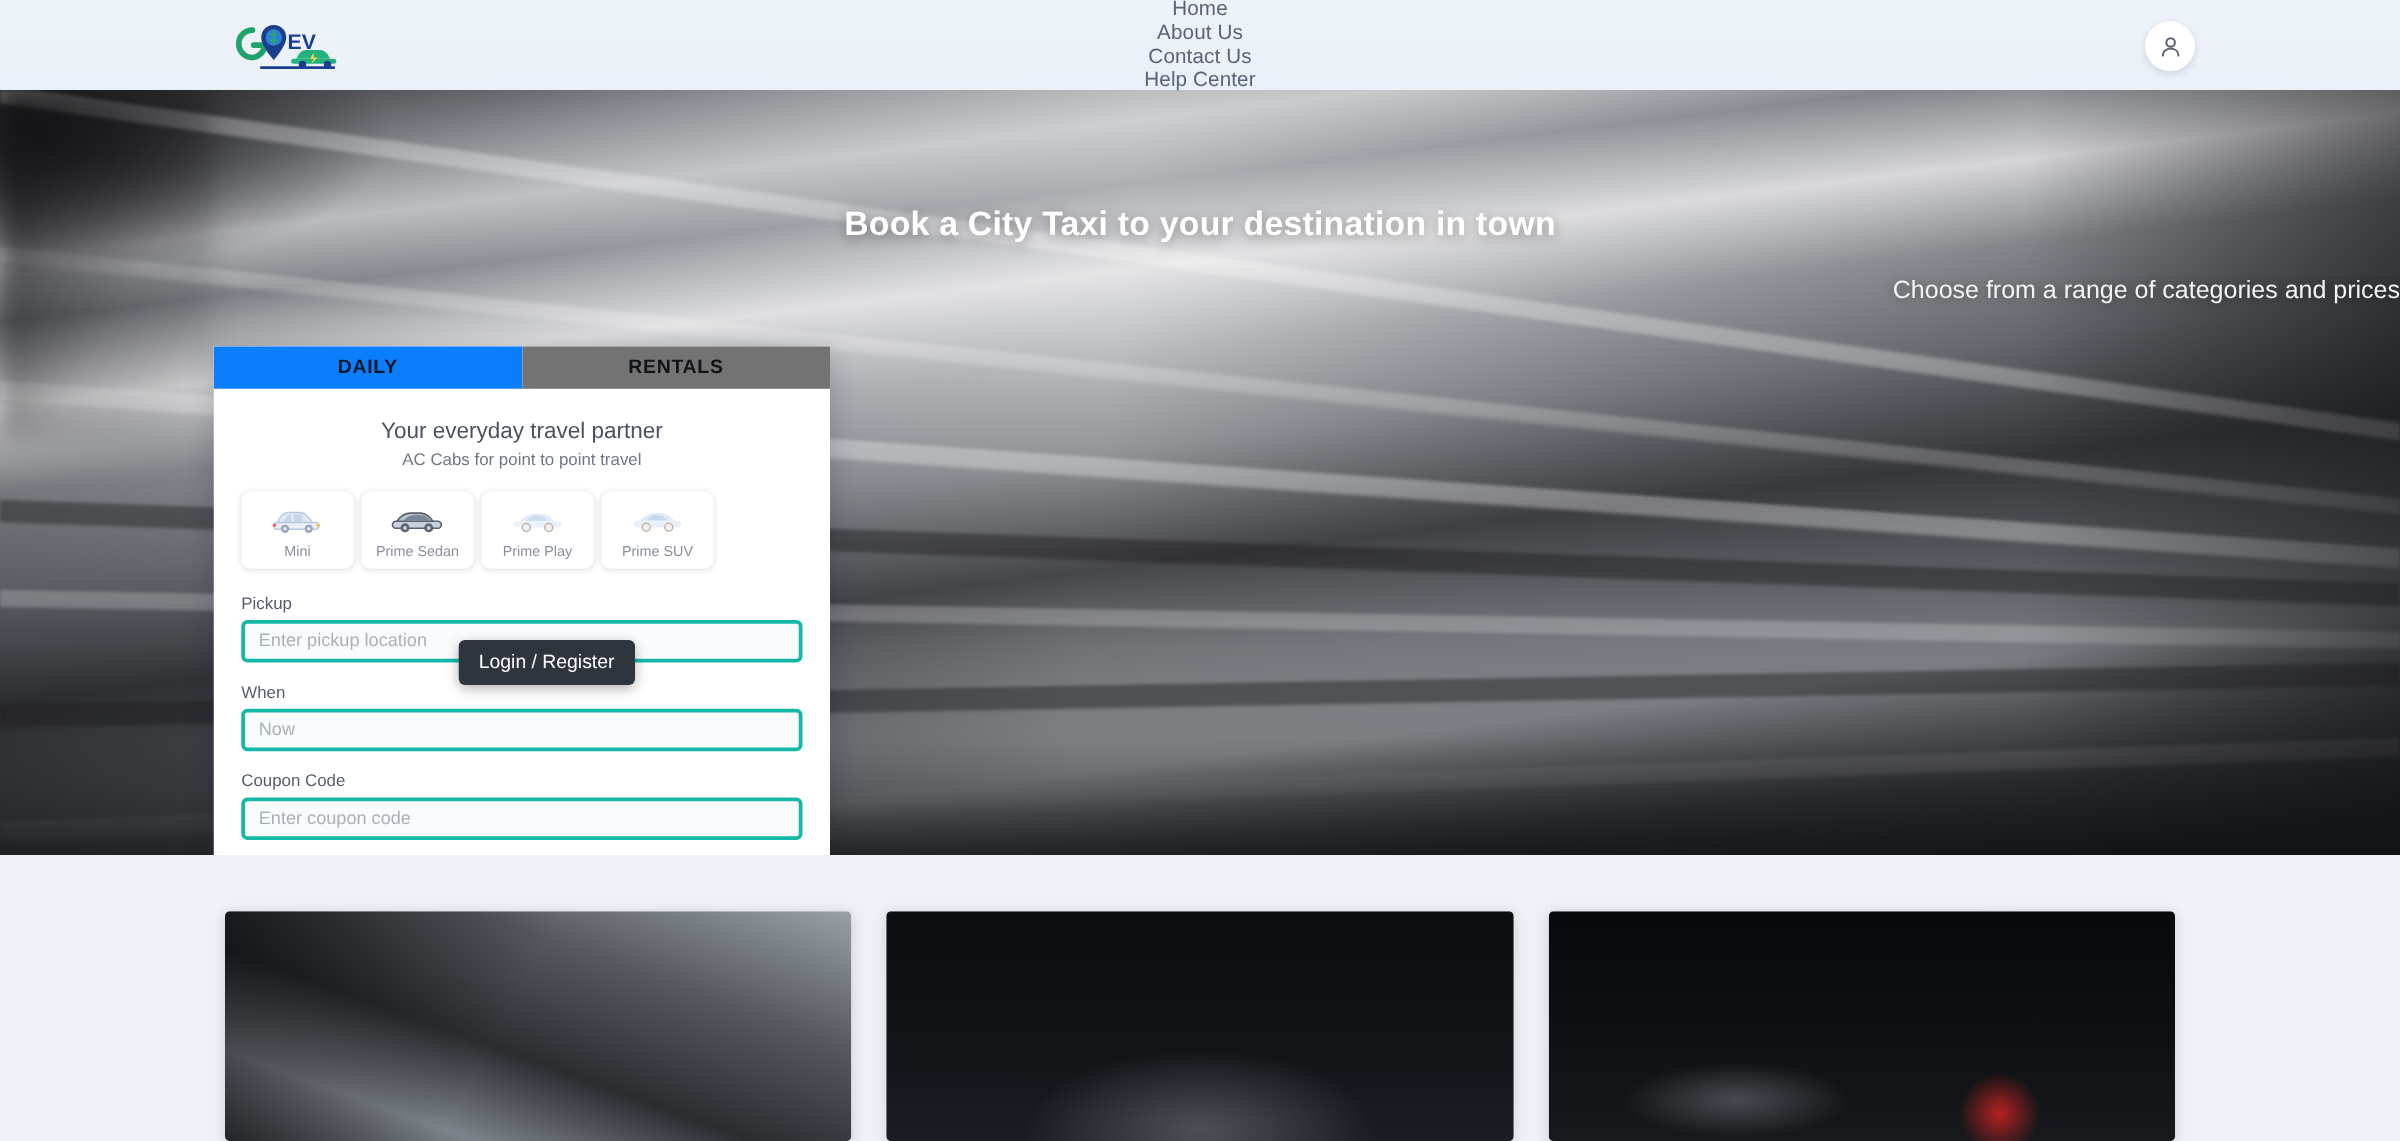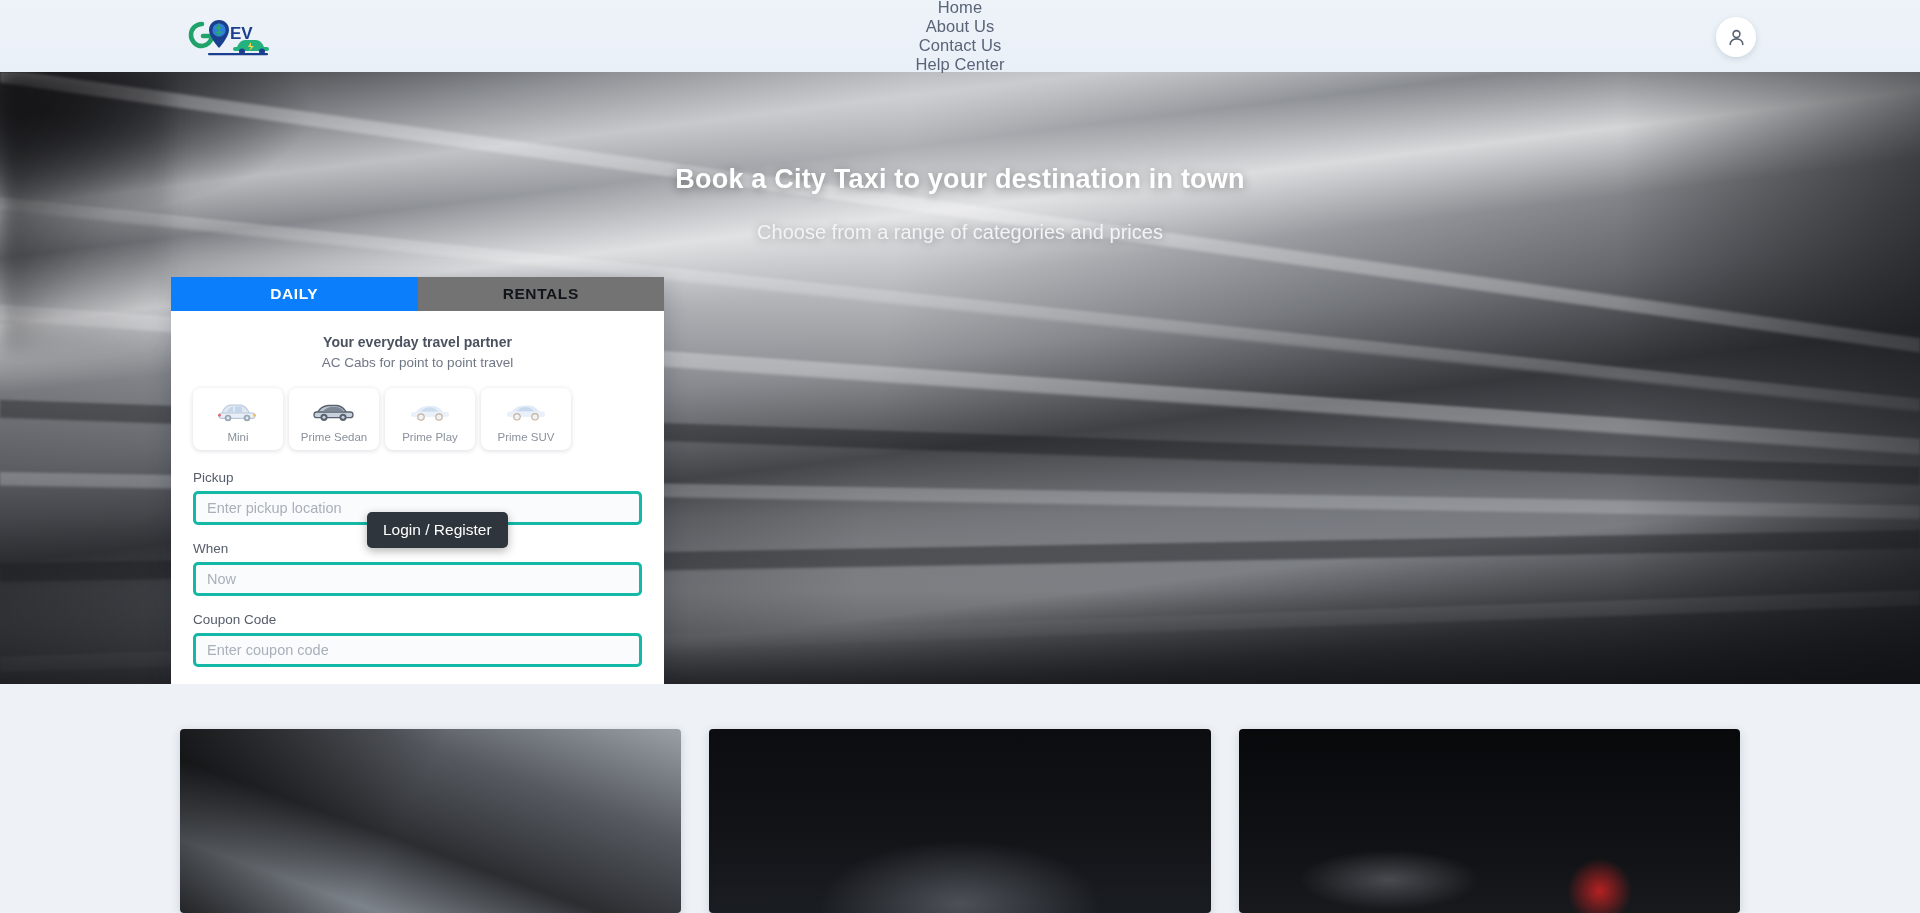--- a/index.html
+++ b/index.html
@@ -130,21 +130,21 @@
     color: #ffffff;
     font-size: 27px;
     font-weight: 700;
     letter-spacing: .2px;
     text-shadow: 0 2px 10px rgba(0,0,0,.35);
   }
   .hero-sub {
     position: absolute;
     top: 149px;
     width: 100%;
-    text-align: center;
+    text-align: right;
     color: #f2f4f6;
     font-size: 20px;
     font-weight: 400;
     text-shadow: 0 1px 8px rgba(0,0,0,.35);
   }
 
   
   .card {
     position: absolute;
     left: 171px;
@@ -159,28 +159,28 @@
     flex: 1;
     display: flex;
     align-items: center;
     justify-content: center;
     font-size: 15.5px;
     font-weight: 700;
     letter-spacing: .6px;
     cursor: pointer;
     user-select: none;
   }
-  .tab.active { background: #0b7ffb; color: #ffffff; }
+  .tab.active { background: #0b7ffb; color: #0f172a; }
   .tab.inactive { background: #737373; color: #111418; }
 
   .card-body { padding: 16px 22px 22px 22px; }
   .card-h1 {
     text-align: center;
-    font-size: 14px;
-    font-weight: 700;
+    font-size: 18px;
+    font-weight: 400;
     color: #4a5260;
     margin-top: 7px;
   }
   .card-h2 {
     text-align: center;
     font-size: 13.5px;
     color: #6f7785;
     margin-top: 5px;
   }
 

